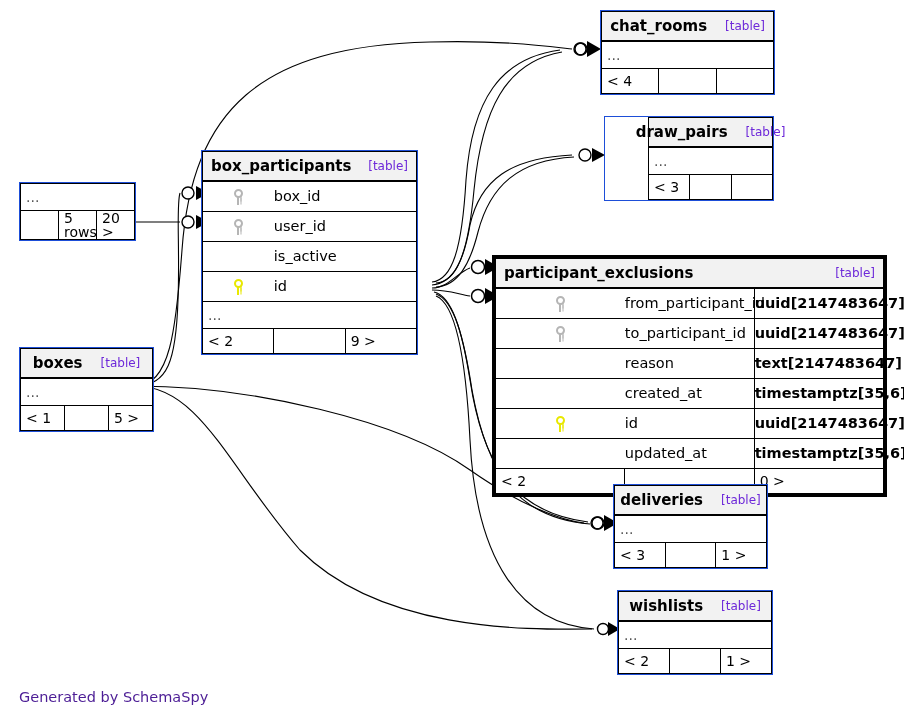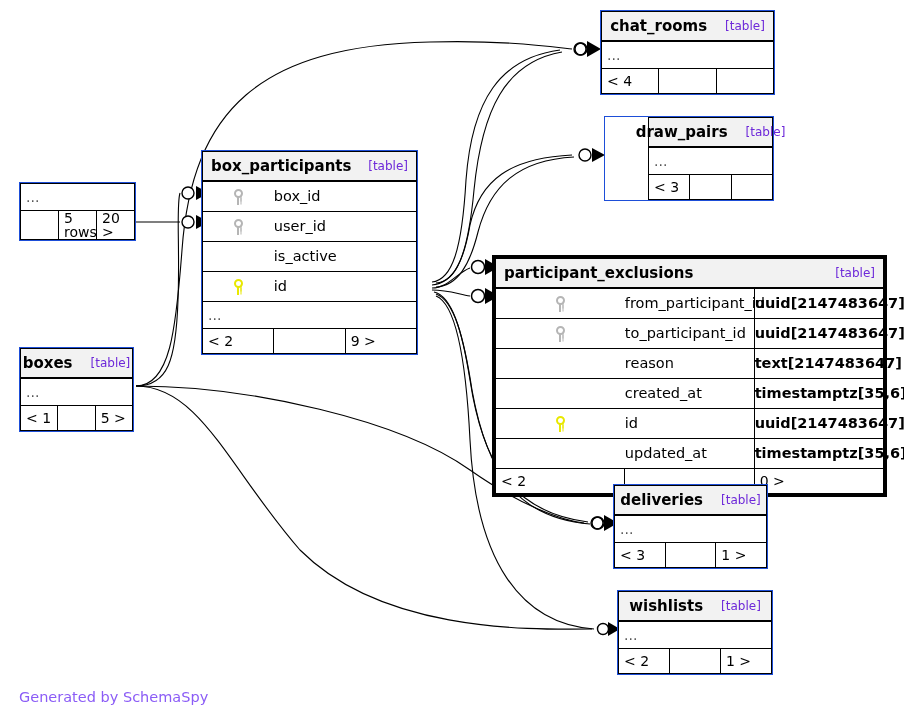--- a/index.html
+++ b/index.html
@@ -131,21 +131,21 @@
     background: currentColor;
     box-shadow: 3px -3px 0 -0.5px currentColor, 3px 0px 0 -0.5px currentColor;
   }
   .key.pk { color: #e8e800; }
   .key.fk { color: #b5b5b5; }
   .credit {
     position: absolute;
     left: 19px;
     top: 689px;
     font-size: 14.5px;
-    color: #8b5cf6;
+    color: #4c1d95;
     white-space: nowrap;
   }
 </style>
 </head>
 <body>
 
 <div id="canvas">
 
   <svg id="edges" viewBox="0 0 904 721" xmlns="http://www.w3.org/2000/svg">
     <defs>
@@ -300,21 +300,21 @@
       </tr>
       <tr class="foot">
         <td class="l" style="width:18%"></td>
         <td class="c" style="width:47%">5 rows</td>
         <td class="r" style="width:35%">20 &gt;</td>
       </tr>
     </tbody>
       </table>
   </div>
 
-  <div class="table-box" style="left:19px; top:347px; width:115px;">
+  <div class="table-box" style="left:19px; top:347px; width:135px;">
     <table class="tbl">
       <tbody>
           <tr class="hdr center">
         <td colspan="3">
           <div class="hdr-inner">
             <span class="tname">boxes</span>
             <span class="ttag">[table]</span>
           </div>
         </td>
       </tr>

